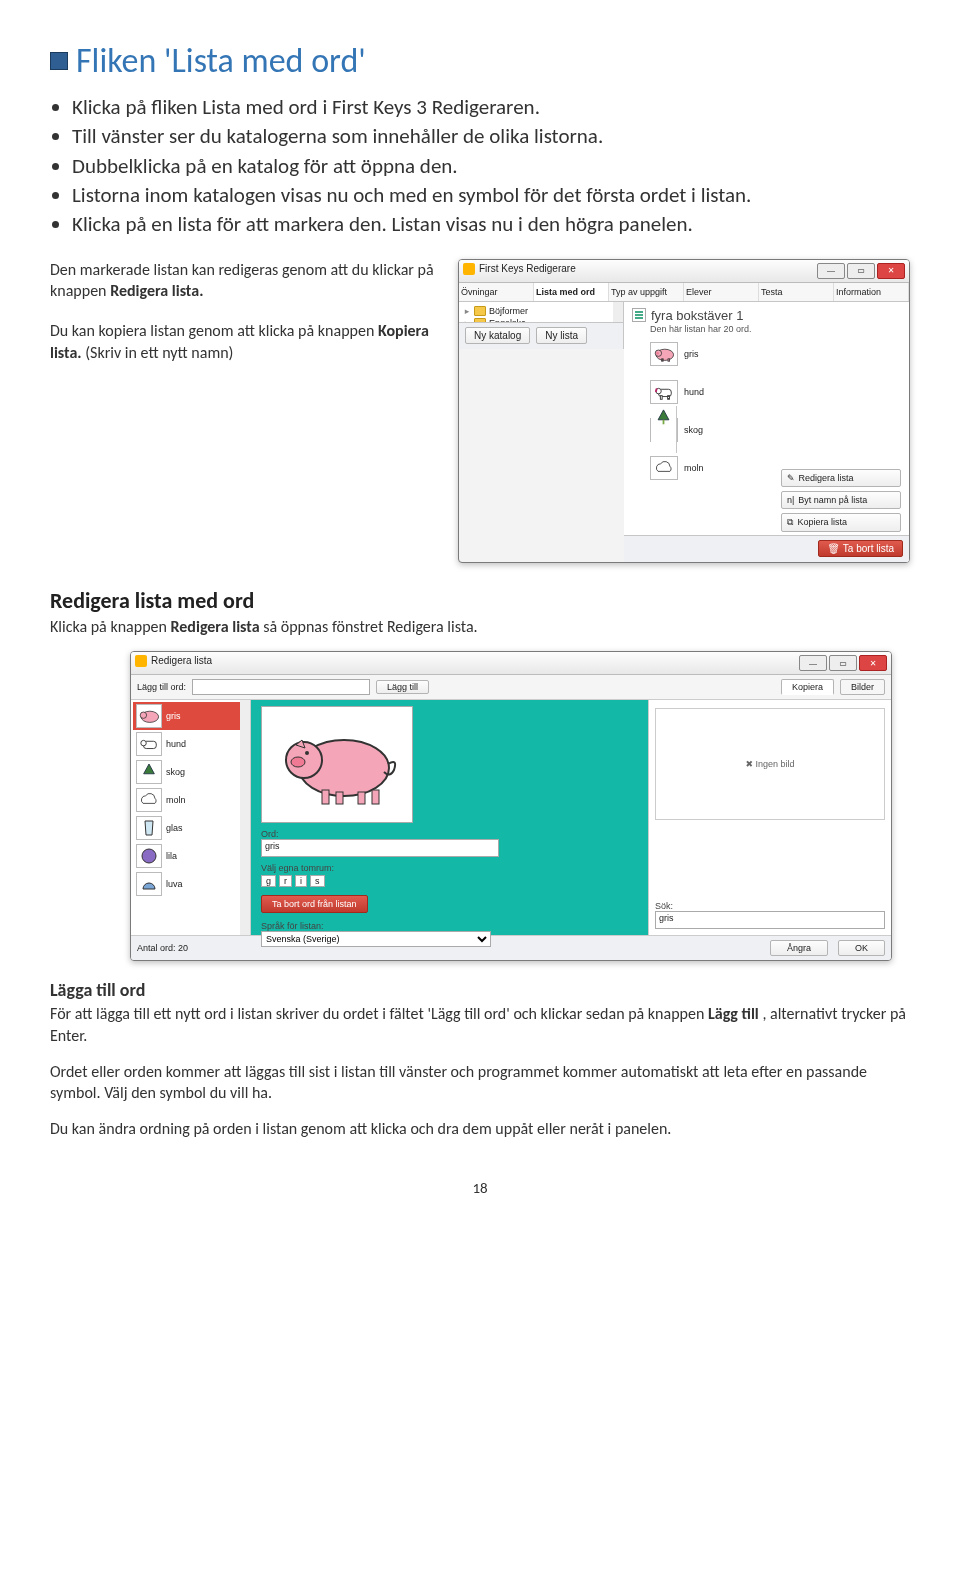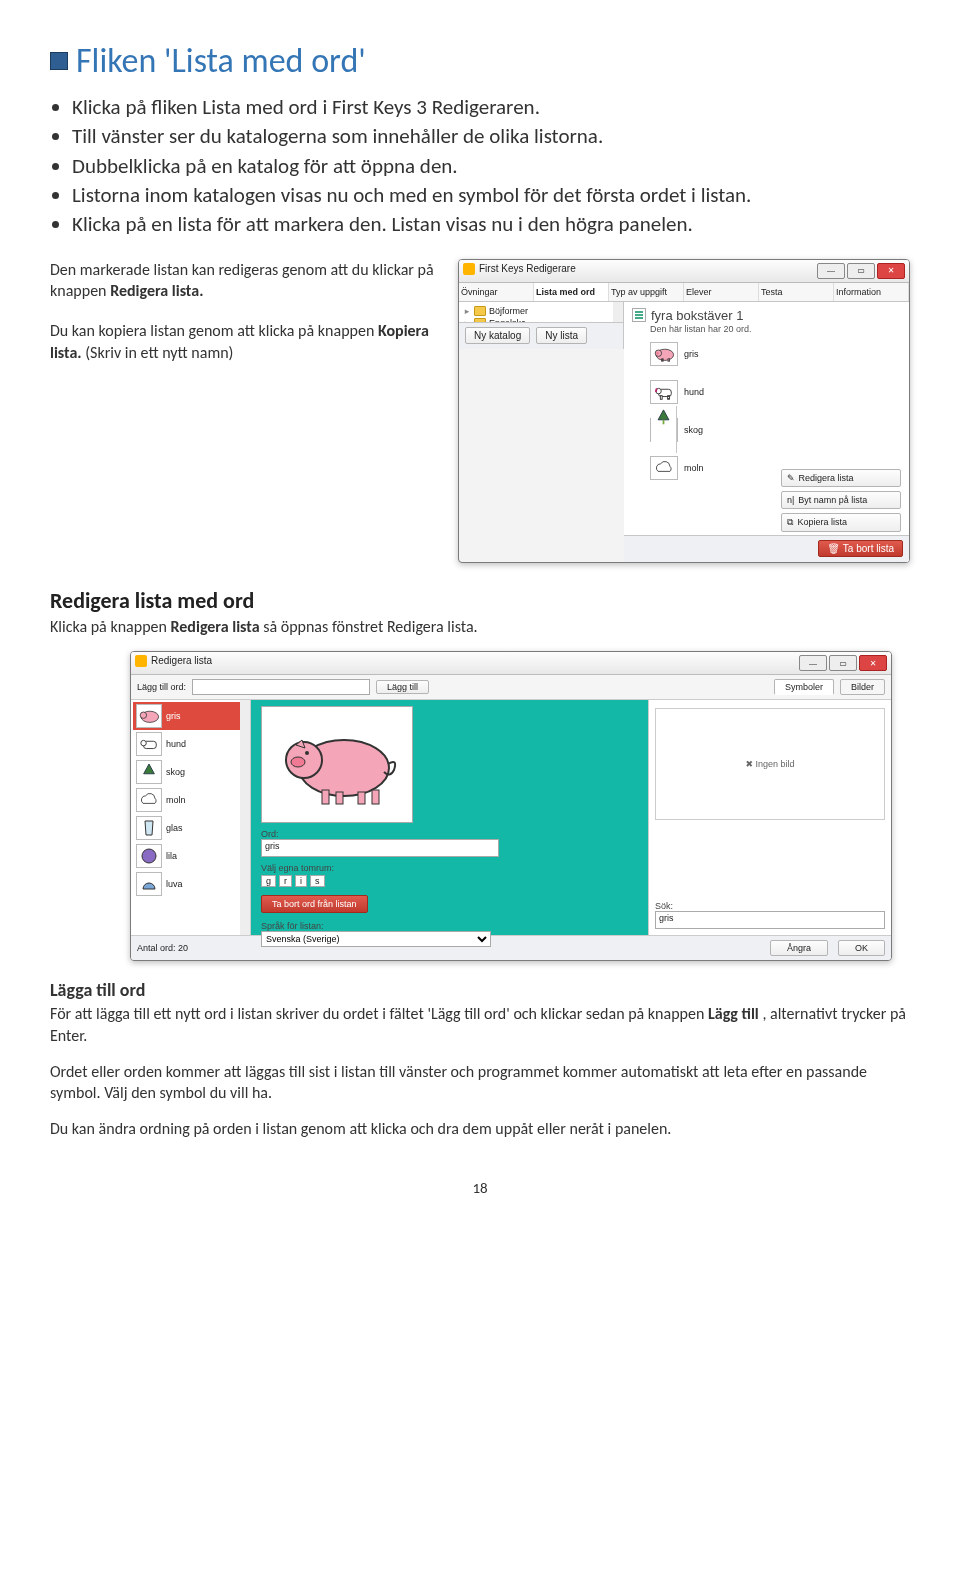--- a/index.html
+++ b/index.html
@@ -454,21 +454,21 @@
       <span>—</span>
       <span>▭</span>
       <span class="close">✕</span>
     </span>
   </div>
   <div class="toprow">
     <span>Lägg till ord:</span>
     <input type="text" style="">
     <span class="btn">Lägg till</span>
     <span style="flex:1"></span>
-    <span class="tabbtn active">Symboler</span>
+    <span class="tabbtn active">Kopiera</span>
     <span class="tabbtn">Bilder</span>
   </div>
   <div class="body">
     <div class="wordcol">
       <div class="wrow sel">
         <span class="th">
             <svg class="pig" viewBox="0 0 30 22">
               <ellipse cx="16" cy="12" rx="11" ry="7" fill="#f4a6b8" stroke="#333"></ellipse>
               <circle cx="8" cy="10" r="4" fill="#f4a6b8" stroke="#333"></circle>
             </svg>

